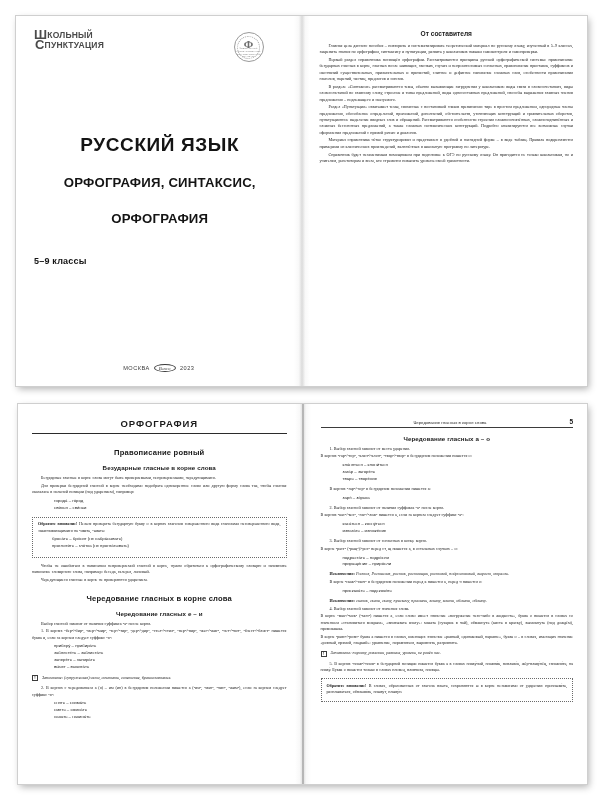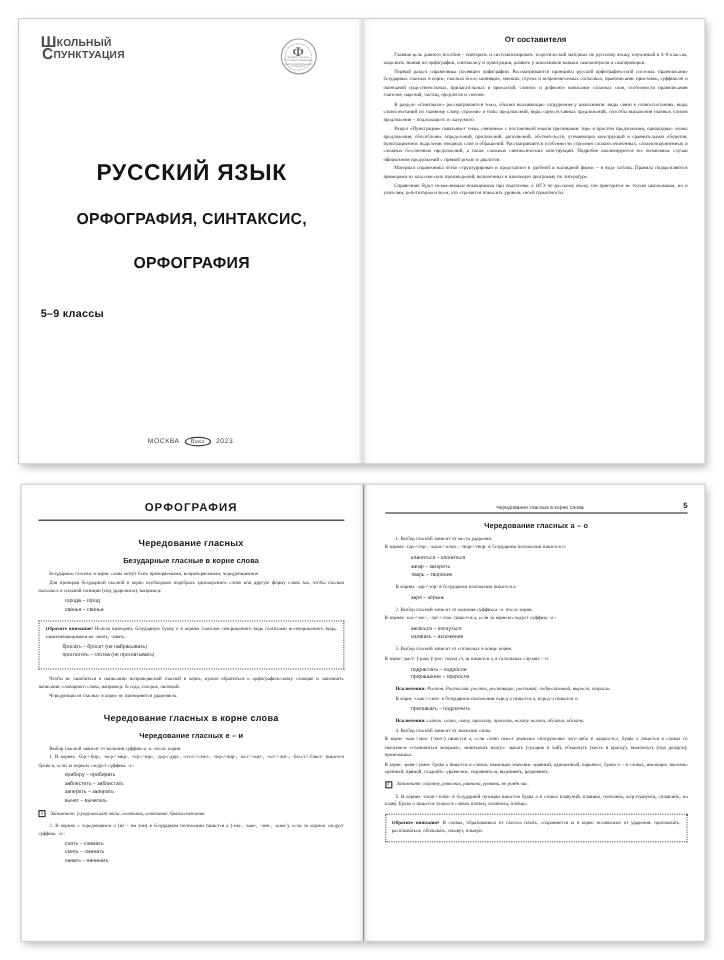--- a/index.html
+++ b/index.html
@@ -237,21 +237,21 @@
   </div>
 
   <div class="spread bottom">
 
     <div class="page left">
       <div class="txtpage leftpad">
 
         <div class="h-center h1-sec">ОРФОГРАФИЯ</div>
         <div class="rule"></div>
 
-        <div class="h-center h2">Чередование гласных</div>
+        <div class="h-center h2">Правописание ровный</div>
         <div class="h-center h3">Безударные гласные в корне слова</div>
 
         <p class="t">Безударные гласные в корне слова могут быть проверяемыми, непроверяемыми, чередующимися.</p>
         <p class="t">Для проверки безударной гласной в корне необходимо подобрать однокоренное слово или другую форму слова так, чтобы гласная оказалась в сильной позиции (под ударением), например:</p>
         <div class="ex">
           <div>города́ – го́род</div>
           <div>сви́нья – сви́ньи</div>
         </div>
 
         <div class="callout">

